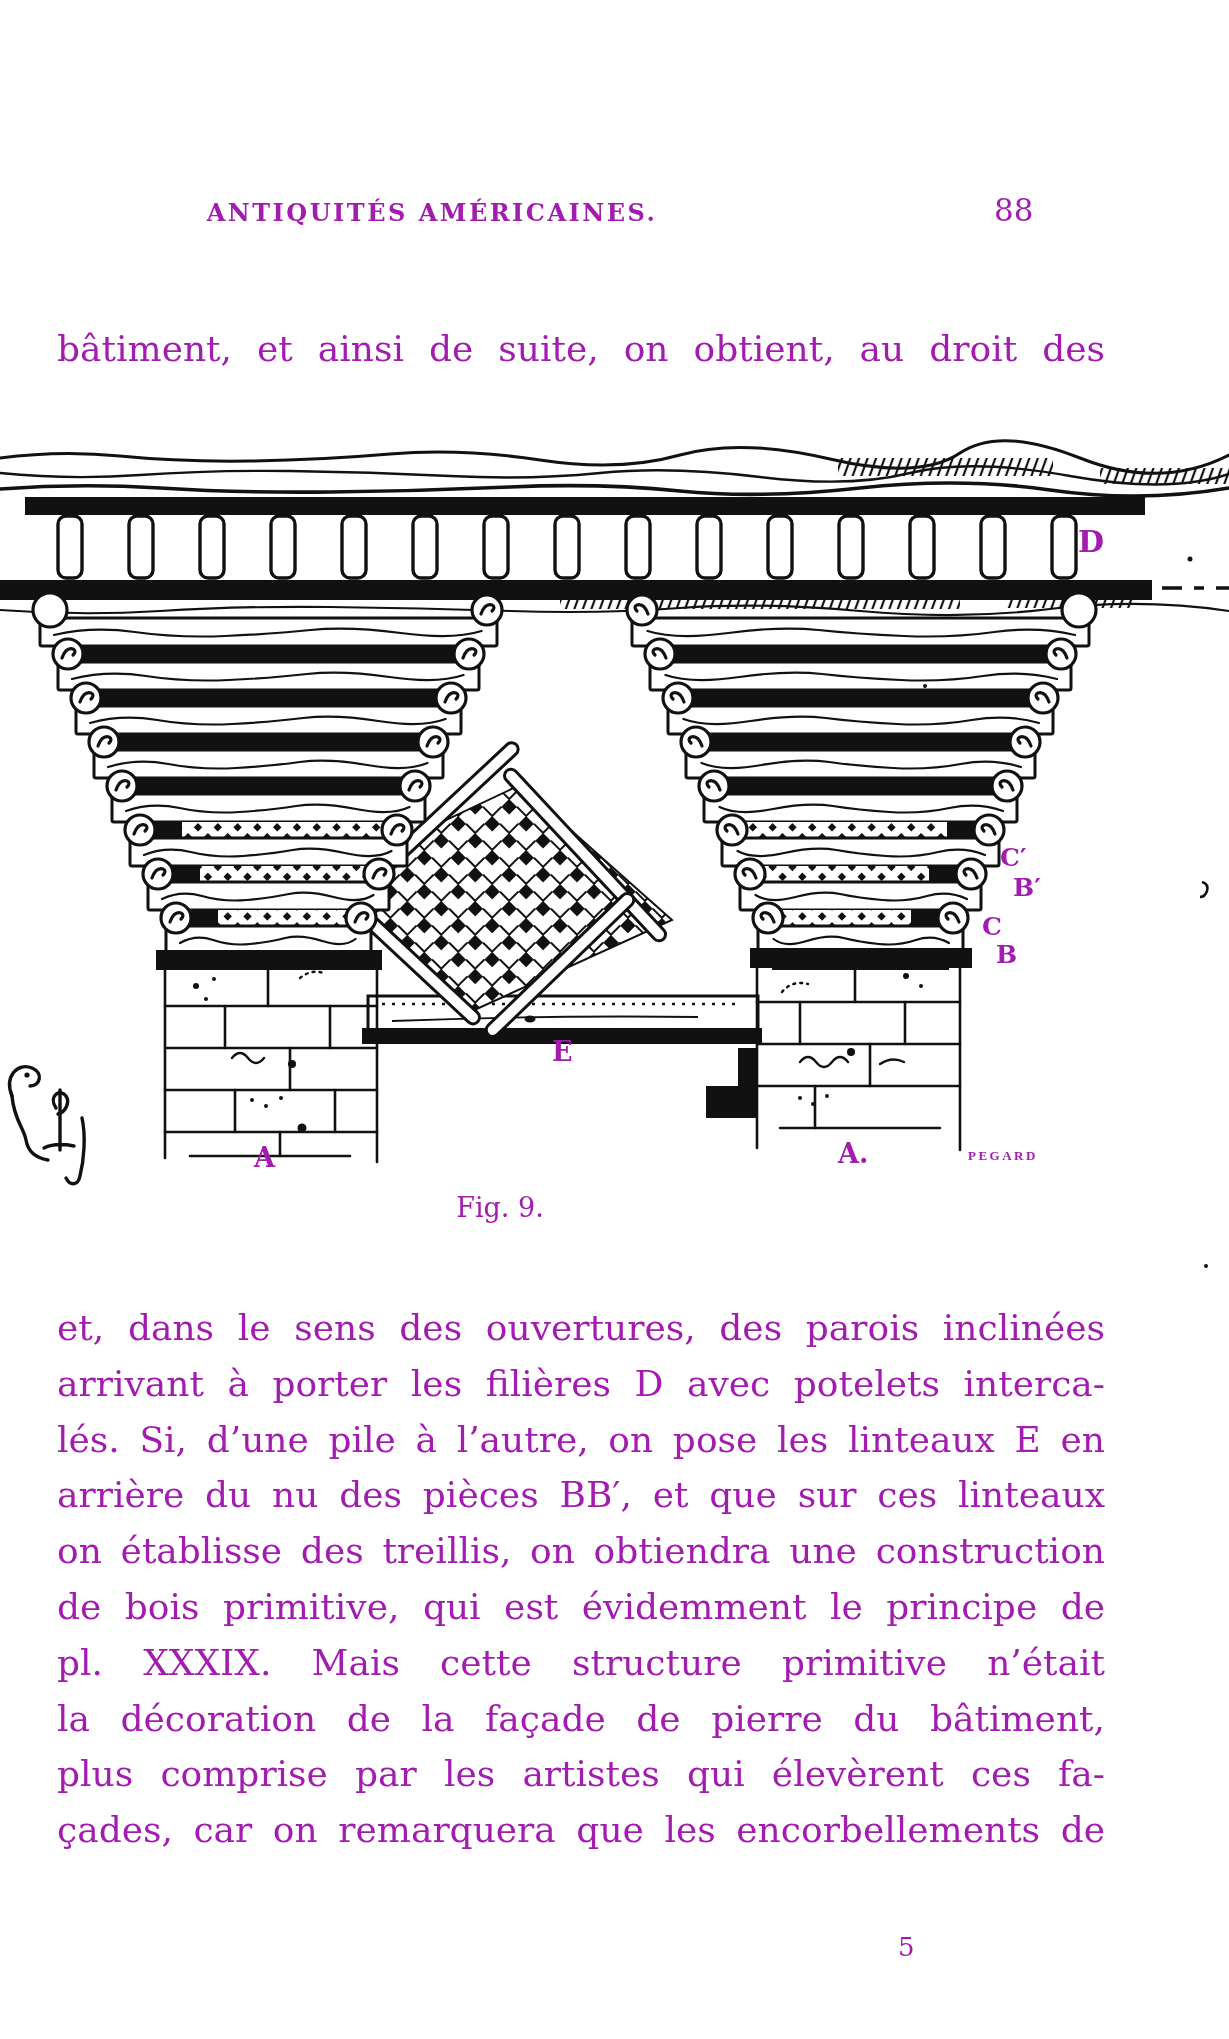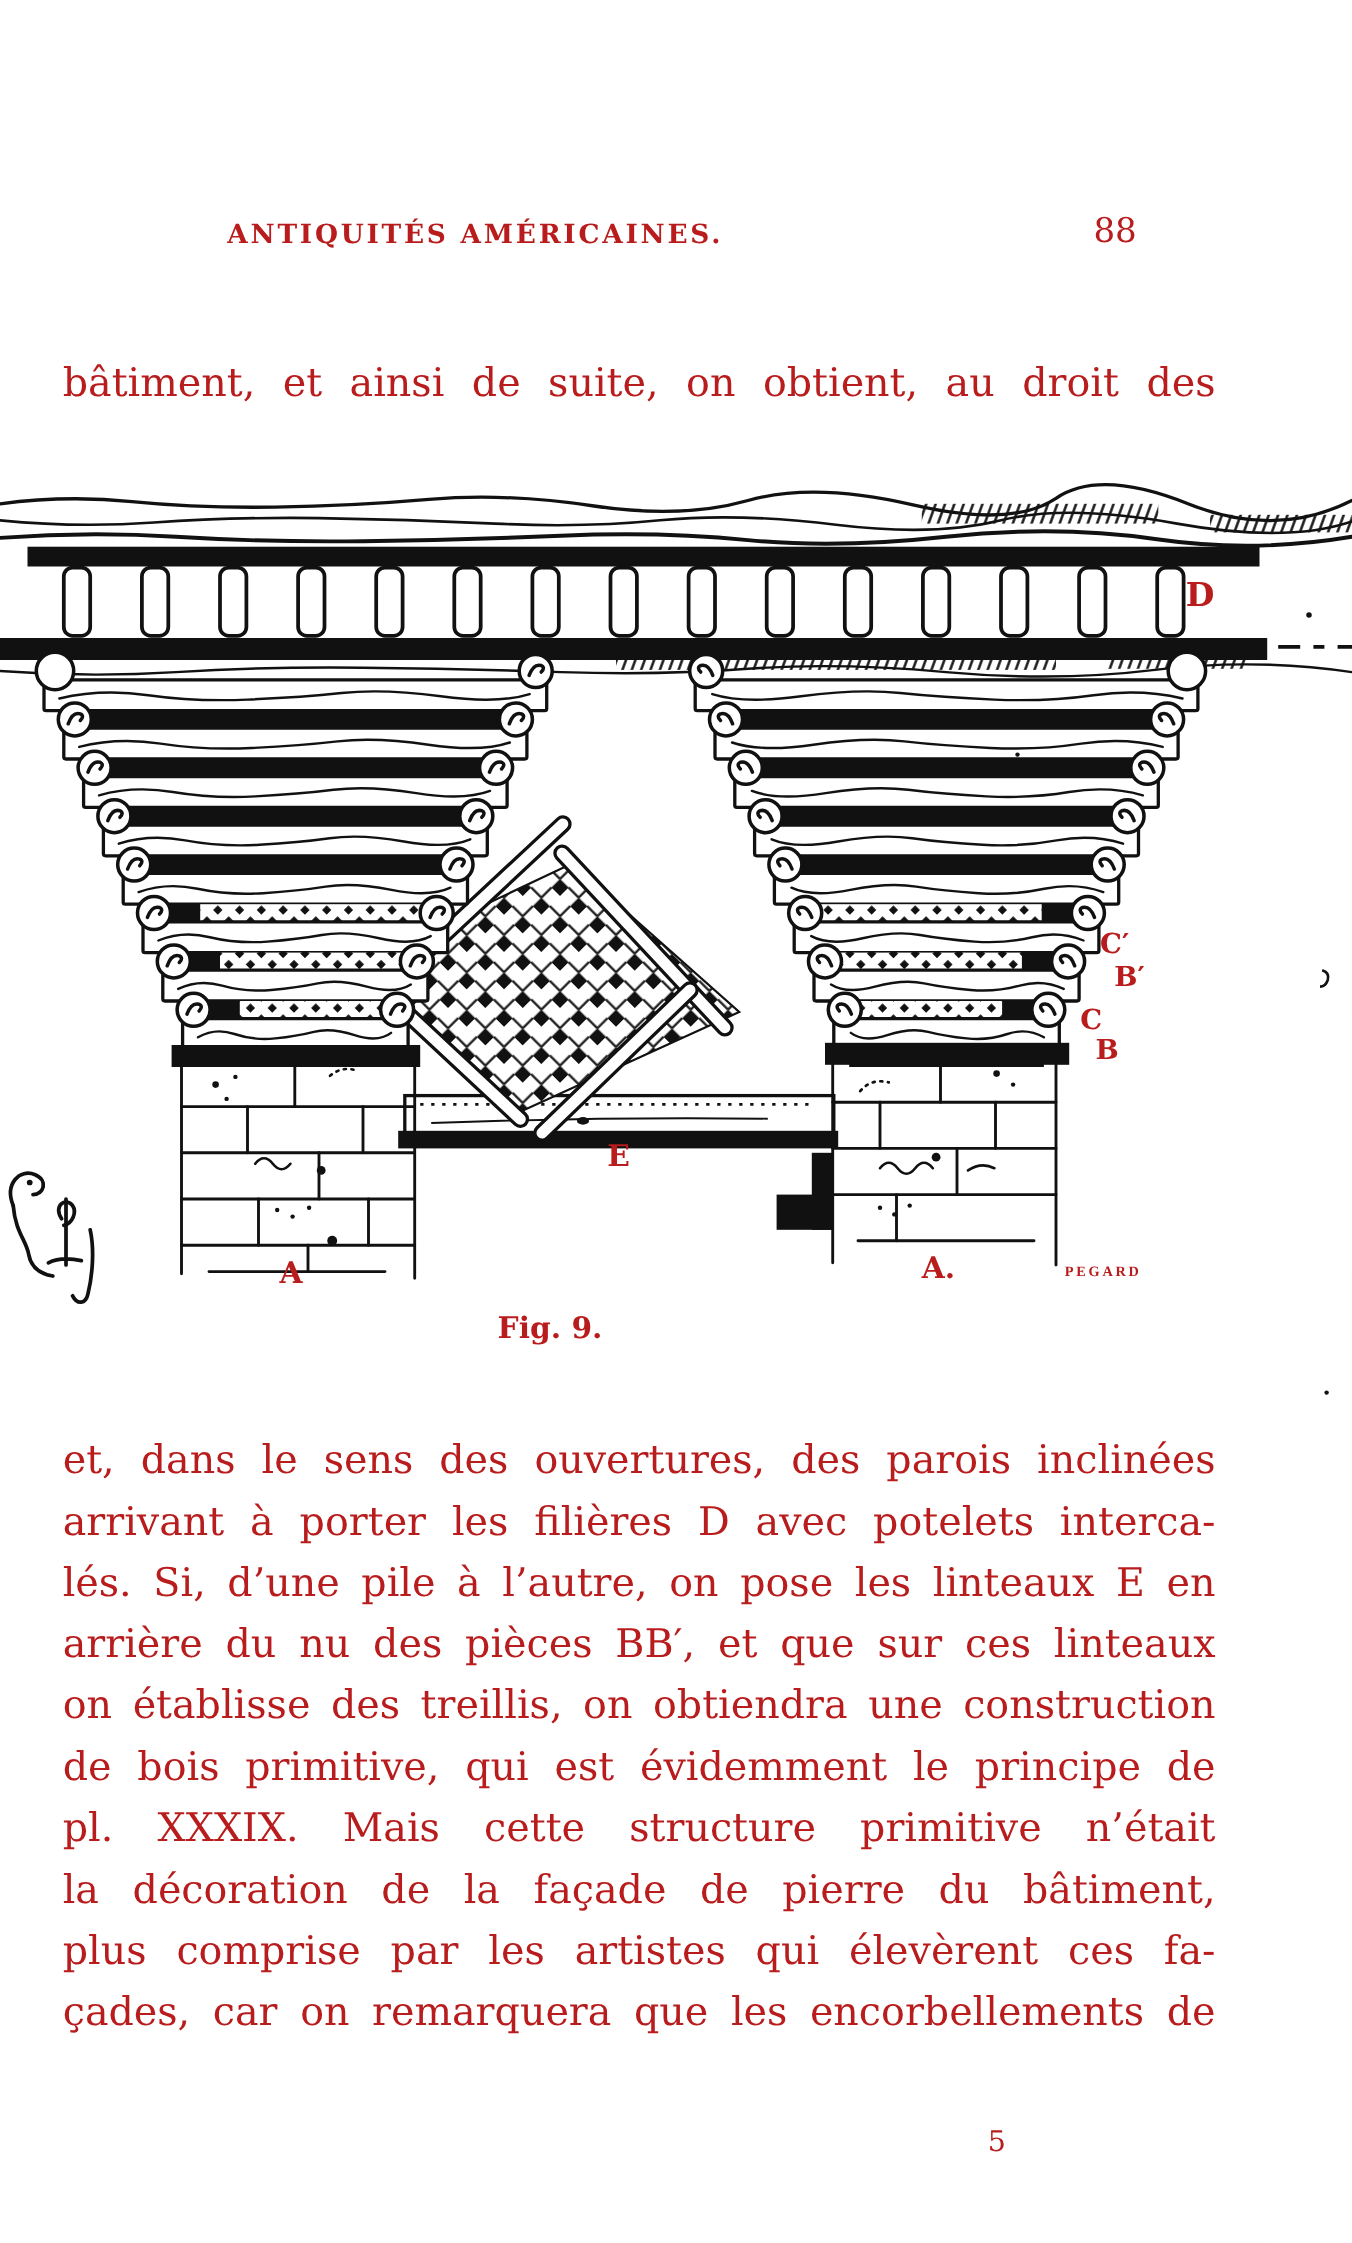--- a/index.html
+++ b/index.html
@@ -1,18 +1,18 @@
 <!DOCTYPE html>
 <html><head>
 <meta charset="utf-8">
 <style>
   html,body{margin:0;padding:0;background:#e8e8e8;}
   .page{
     position:relative;width:1229px;height:2039px;background:#ffffff;
-    overflow:hidden;color:#b91c1c;
+    overflow:hidden;color:#a21caf;
     font-family:"DejaVu Serif","Liberation Serif",serif;
   }
   .header-title{
     position:absolute;left:0;top:198px;width:864px;text-align:center;
     font-size:24px;font-weight:bold;letter-spacing:2.5px;
   }
   .page-number{position:absolute;left:994px;top:192px;font-size:31px;}
   .para{position:absolute;left:57px;width:1048px;font-size:36px;}
   .para .line{text-align:justify;text-align-last:justify;}
   .para-top{top:320px;line-height:57px;}
@@ -25,21 +25,21 @@
   .lab-b{left:996px;top:940px;font-size:25px;}
   .lab-e{left:552px;top:1036px;font-size:27px;}
   .lab-al{left:254px;top:1142px;font-size:27px;}
   .lab-ar{left:838px;top:1138px;font-size:27px;}
   .engraver{
     position:absolute;left:968px;top:1148px;font-size:13px;font-weight:bold;
     letter-spacing:2.5px;font-family:Liberation Serif, serif;
   }
   .fig-caption{
     position:absolute;left:400px;top:1192px;width:200px;text-align:center;
-    font-size:27px;font-weight:bold;
+    font-size:27px;font-weight:normal;
   }
   .footer-sig{position:absolute;left:898px;top:1932px;font-size:26px;}
   .figure-svg{position:absolute;left:0;top:0;width:1229px;height:2039px;}
 </style>
 </head>
 <body>
 
 <div class="page">
 
   <div class="header-title">ANTIQUITÉS AMÉRICAINES.</div>

